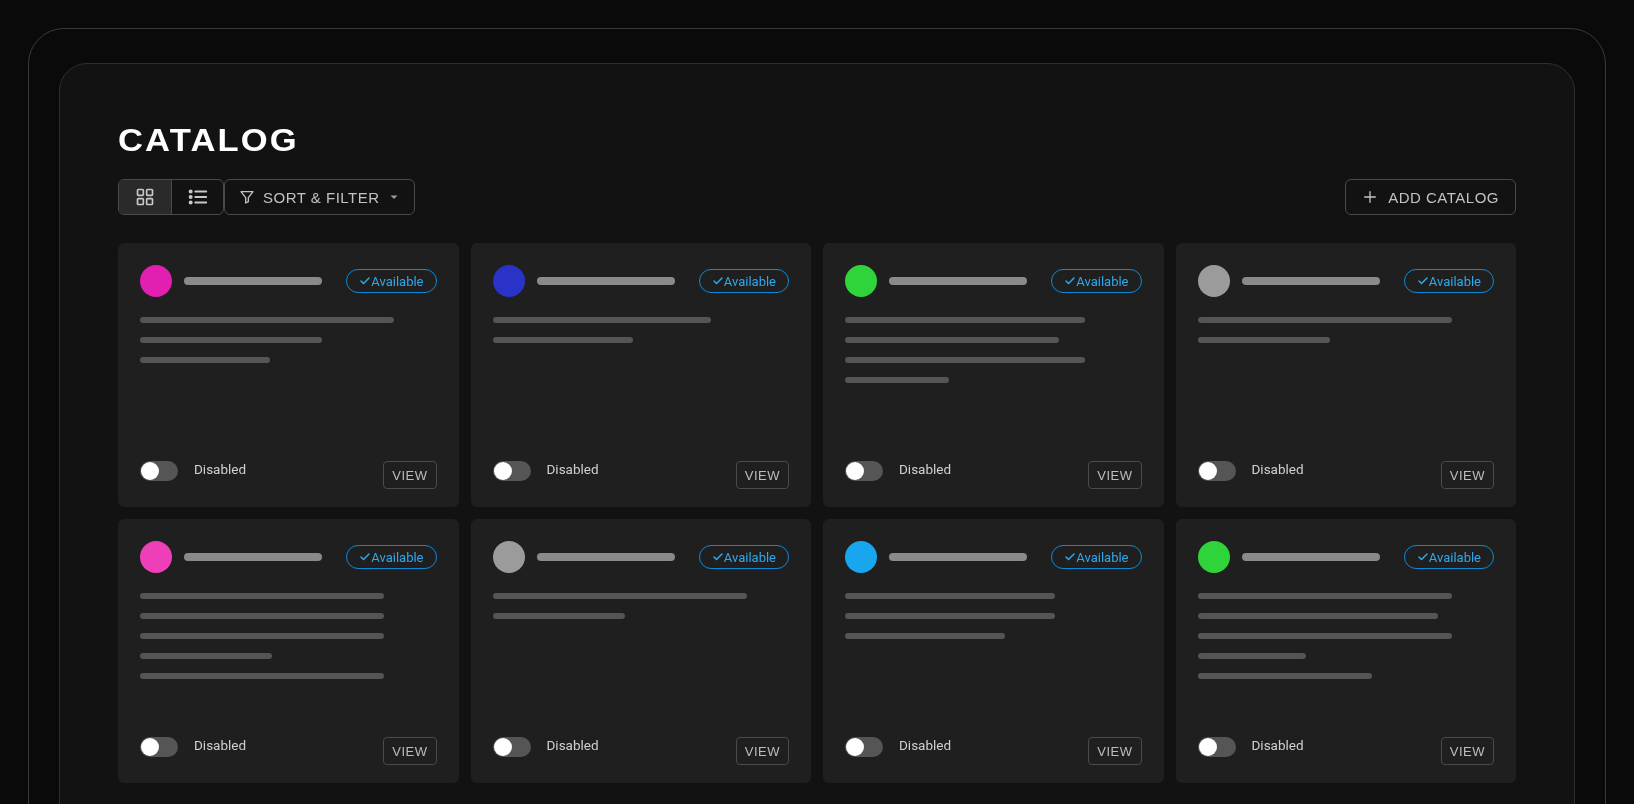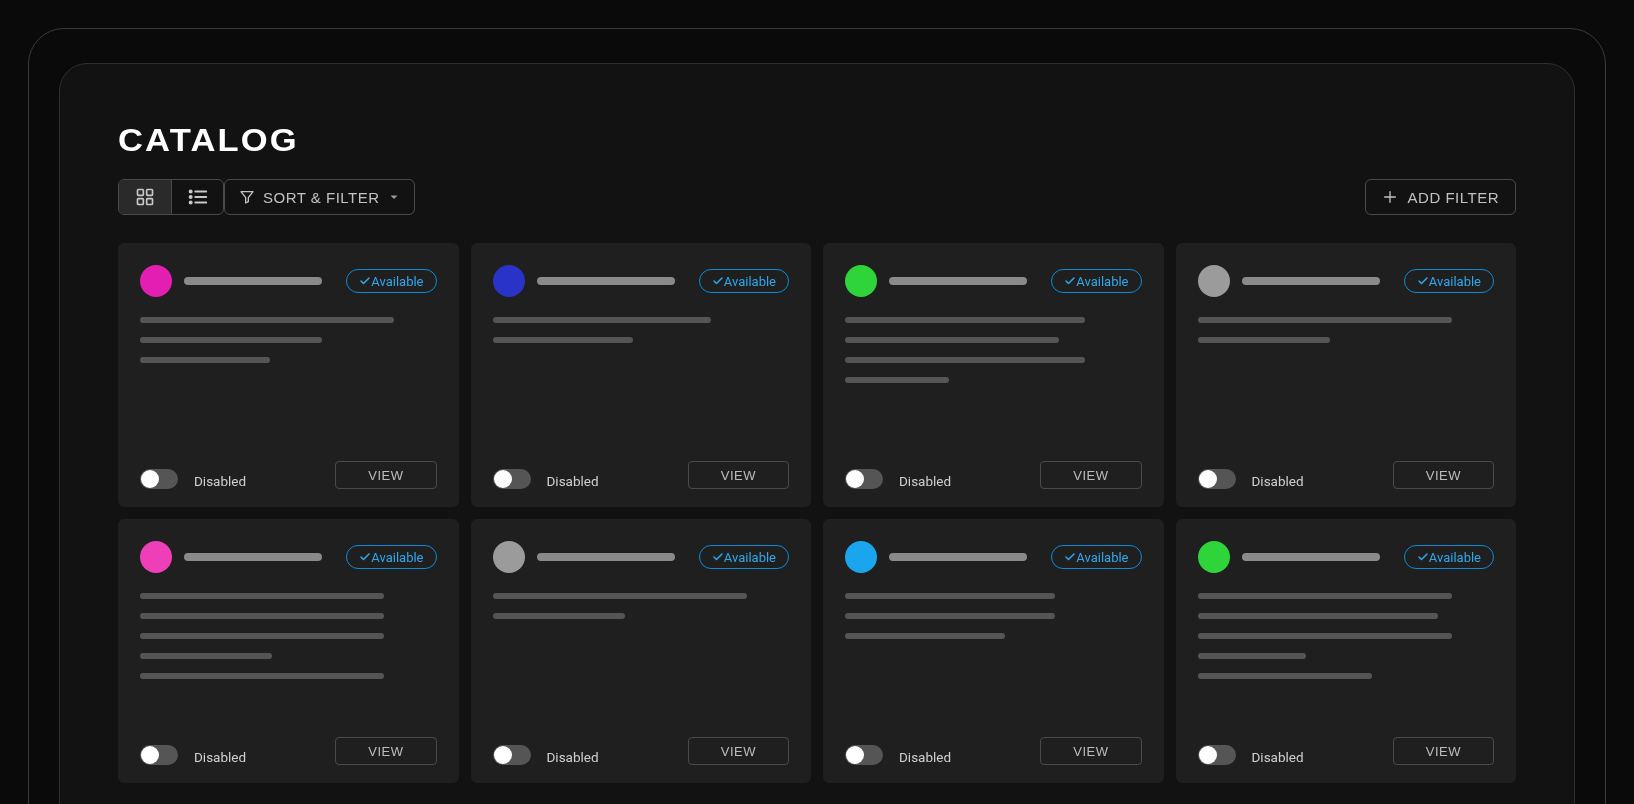--- a/index.html
+++ b/index.html
@@ -140,21 +140,21 @@
     gap: 14px;
   }
   .line-ph {
     height: 6px;
     background: #555;
     border-radius: 3px;
   }
   .card-foot {
     margin-top: auto;
     display: flex;
-    align-items: flex-end;
+    align-items: flex-start;
   }
   .toggle {
     width: 38px; height: 20px;
     background: #555;
     border-radius: 999px;
     position: relative;
     cursor: pointer;
   }
   .toggle .knob {
     position: absolute;
@@ -164,21 +164,21 @@
     border-radius: 50%;
   }
   .toggle-label {
     margin-left: 16px;
     font-size: 13.5px;
     color: #d0d0d0;
   }
   .view-btn {
     margin-left: auto;
     height: 28px;
-    padding: 0 32px;
+    padding: 0 8px;
     border: 1px solid #4a4a4a;
     border-radius: 4px;
     background: transparent;
     color: #bdbdbd;
     font-size: 13px;
     letter-spacing: 0.5px;
     cursor: pointer;
   }
   svg { display: block; }
 </style>
@@ -232,21 +232,21 @@
 
       <div class="spacer"></div>
 
       <button class="add-dataset">
         <span>
           <svg width="16" height="16" viewBox="0 0 24 24" fill="none" stroke="#c2c2c2" stroke-width="2" stroke-linecap="round">
             <line x1="12" y1="4" x2="12" y2="20"></line>
               <line x1="4" y1="12" x2="20" y2="12"></line>
           </svg>
         </span>
-        <span>ADD FILTER</span>
+        <span>ADD CATALOG</span>
       </button>
     </div>
 
     <div class="grid" id="grid">
         <div class="card">
           <div class="card-head">
             <div class="dot" style="background: rgb(226, 31, 176);"></div>
             <div class="title-ph" style="width: 138px;"></div>
             <div class="status-chip">
               <span>

